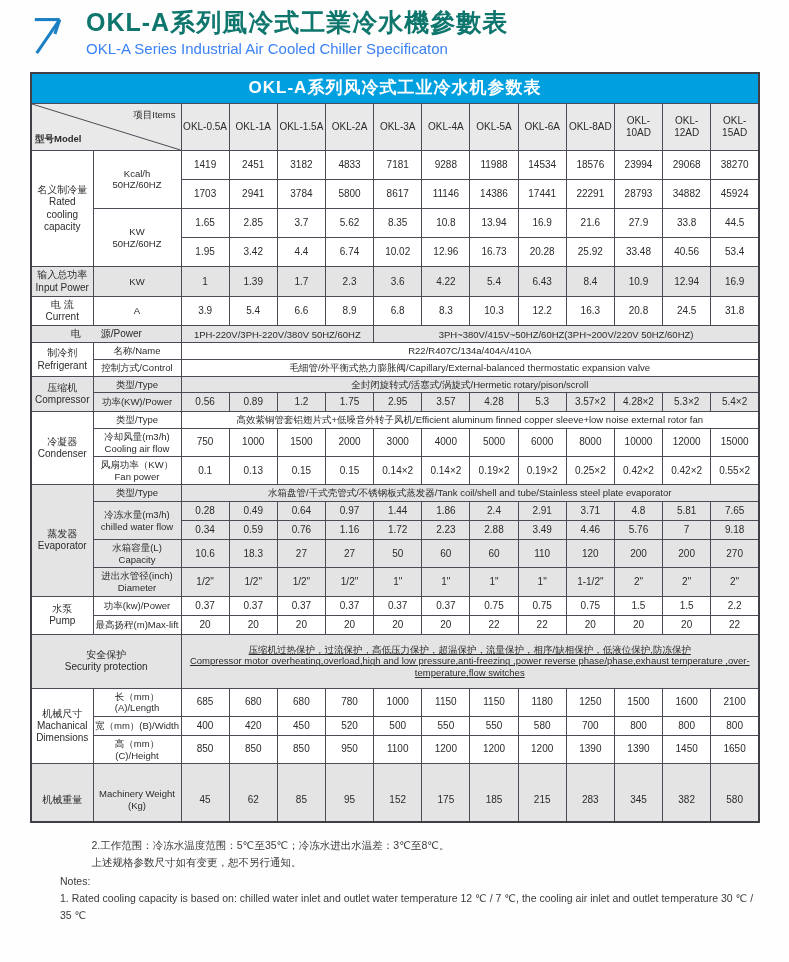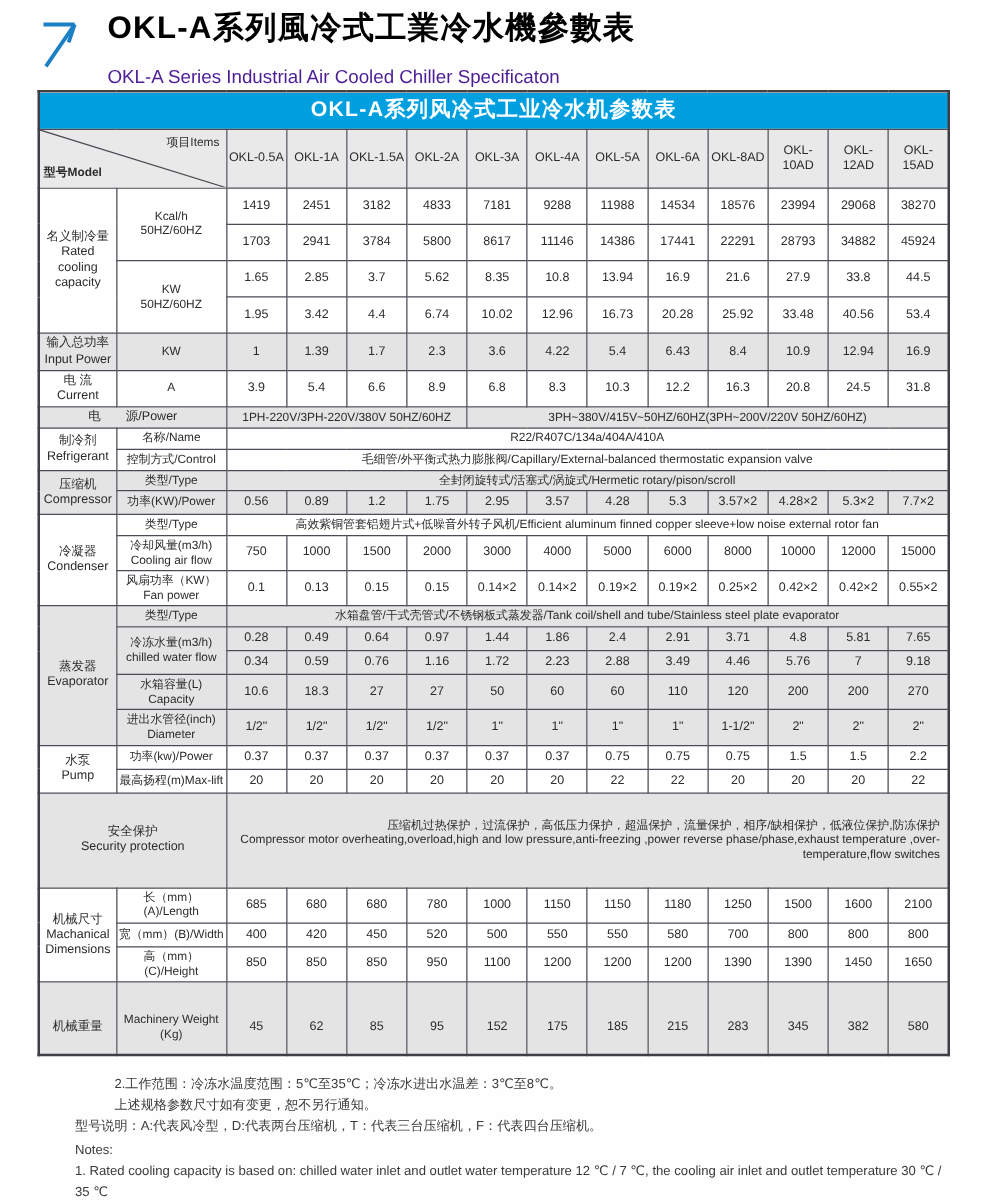--- a/index.html
+++ b/index.html
@@ -3,38 +3,38 @@
 <meta charset="utf-8">
 <style>
   html,body{margin:0;padding:0;background:#ffffff;}
   body{font-family:"Liberation Sans","DejaVu Sans",sans-serif;color:#2e2e2e;}
   .page{position:relative;width:789px;height:962px;background:#fefefe;overflow:hidden;}
 
   
   .hdr{display:flex;align-items:flex-start;padding:8px 0 0 30px;height:58px;}
   .logo{width:46px;height:46px;margin-top:2px;flex:0 0 auto;}
   .titles{margin-left:10px;}
-  .title-zh{font-size:25px;font-weight:bold;color:#000000;letter-spacing:1px;line-height:1.15;}
-  .title-en{font-size:15px;color:#4c1d95;margin-top:16px;}
+  .title-zh{font-size:25px;font-weight:bold;color:#0f766e;letter-spacing:1px;line-height:1.15;}
+  .title-en{font-size:15px;color:#3b82f6;margin-top:3px;}
 
   
   .tbl-wrap{margin:6px 29px 0 30px;}
   table{border-collapse:collapse;table-layout:fixed;width:730px;border:2px solid #3f3f46;}
   th,td{border:1px solid #4b4b55;text-align:center;vertical-align:middle;
         font-size:10px;line-height:1.22;padding:3px 1px;color:#2b2b2b;
         overflow:hidden;word-wrap:break-word;}
   th.blue-bar{background:#00a0e0;color:#ffffff;font-size:17px;font-weight:bold;
               letter-spacing:1px;padding:4px 0;}
   tr.model-row th{background:#e9e9e9;font-weight:normal;font-size:10px;padding:8px 0;}
   tr.shade td{background:#e4e4e4;}
   tr:not(.shade) td{background:#ffffff;}
   td.grp{white-space:pre-line;font-size:10px;padding:2px 1px;}
   td.itm{white-space:pre-line;font-size:9.5px;padding:2px 1px;}
   td.txt{font-size:9.5px;padding:2px 3px;}
-  td.txt.left{text-align:right;padding:20px 6px;white-space:pre-line;}
+  td.txt.left{text-align:center;padding:9px 6px;white-space:pre-line;text-decoration:underline;}
   td.val{font-size:10px;}
   tbody tr:nth-child(-n+6) td.val{padding-top:8px;padding-bottom:8px;}
   tbody tr:nth-child(-n+6) td.itm{padding-top:4px;padding-bottom:4px;}
   tbody tr:last-child td{padding-top:24px;padding-bottom:10px;}
 
   
   th.corner{position:relative;background:#e9e9e9;padding:0;height:30px;}
   th.corner svg{position:absolute;left:0;top:0;width:100%;height:100%;}
   th.corner .c-model{position:absolute;left:3px;bottom:5px;font-weight:bold;font-size:9.5px;}
   th.corner .c-items{position:absolute;right:5px;top:5px;font-weight:normal;font-size:9.5px;}
@@ -220,21 +220,21 @@
             <td class="val">0.89</td>
             <td class="val">1.2</td>
             <td class="val">1.75</td>
             <td class="val">2.95</td>
             <td class="val">3.57</td>
             <td class="val">4.28</td>
             <td class="val">5.3</td>
             <td class="val">3.57×2</td>
             <td class="val">4.28×2</td>
             <td class="val">5.3×2</td>
-            <td class="val">7.7×2</td>
+            <td class="val">5.4×2</td>
           </tr>
           <tr>
             <td rowspan="3" class="grp">冷凝器
 Condenser</td>
             <td class="itm">类型/Type</td>
             <td colspan="12" class="txt">高效紫铜管套铝翅片式+低噪音外转子风机/Efficient aluminum finned copper sleeve+low noise external rotor fan</td>
           </tr>
           <tr>
             <td class="itm">冷却风量(m3/h)
 Cooling air flow</td>
@@ -438,20 +438,19 @@
             <td class="val">382</td>
             <td class="val">580</td>
           </tr>
         </tbody>
     </table>
   </div>
 
   <div class="notes notes-zh">
       <div class="line">　　　2.工作范围：冷冻水温度范围：5℃至35℃；冷冻水进出水温差：3℃至8℃。</div>
       <div class="line">　　　上述规格参数尺寸如有变更，恕不另行通知。</div>
-      <div class="line">型号说明：A:代表风冷型，D:代表两台压缩机，T：代表三台压缩机，F：代表四台压缩机。</div>
     </div>
   <div class="notes notes-en">
       <div class="line">Notes:</div>
       <div class="line">1. Rated cooling capacity is based on: chilled water inlet and outlet water temperature 12 ℃ / 7 ℃, the cooling air inlet and outlet temperature 30 ℃ / 35 ℃</div>
     </div>
 
 </div>
 
 </body></html>

